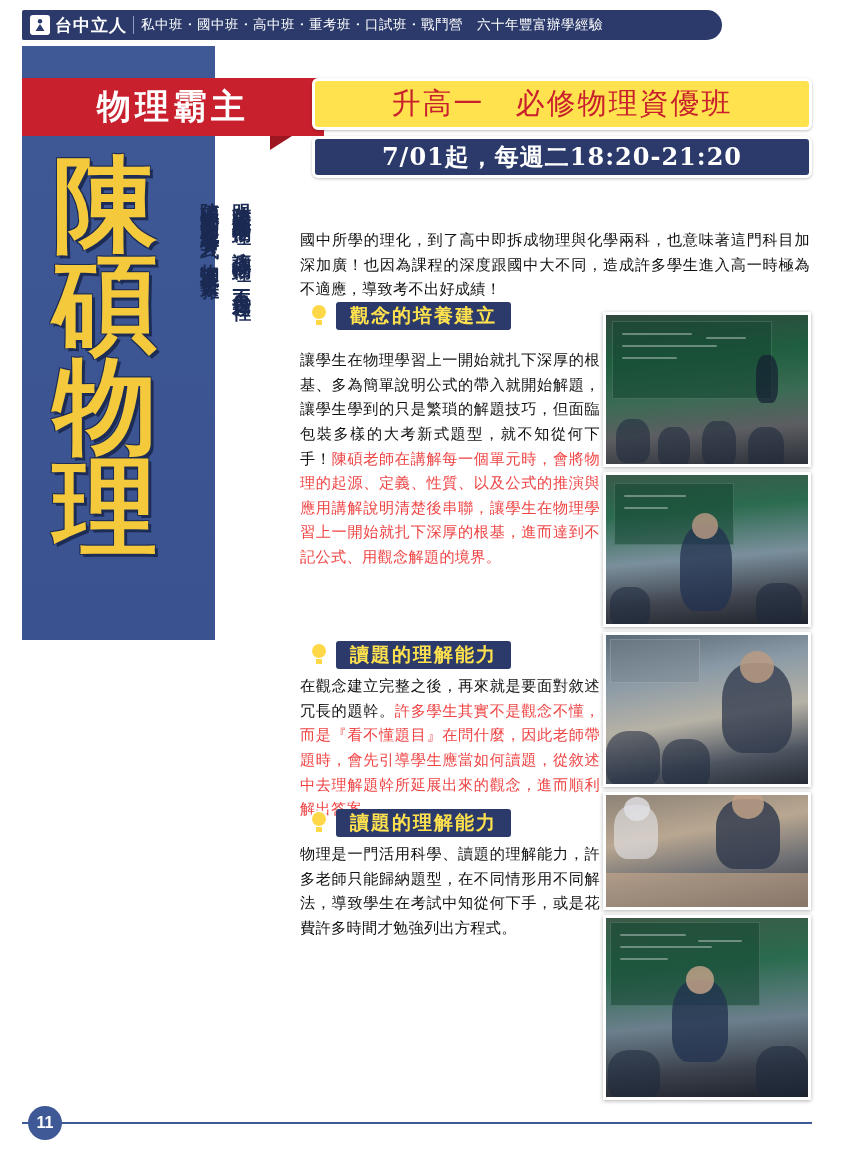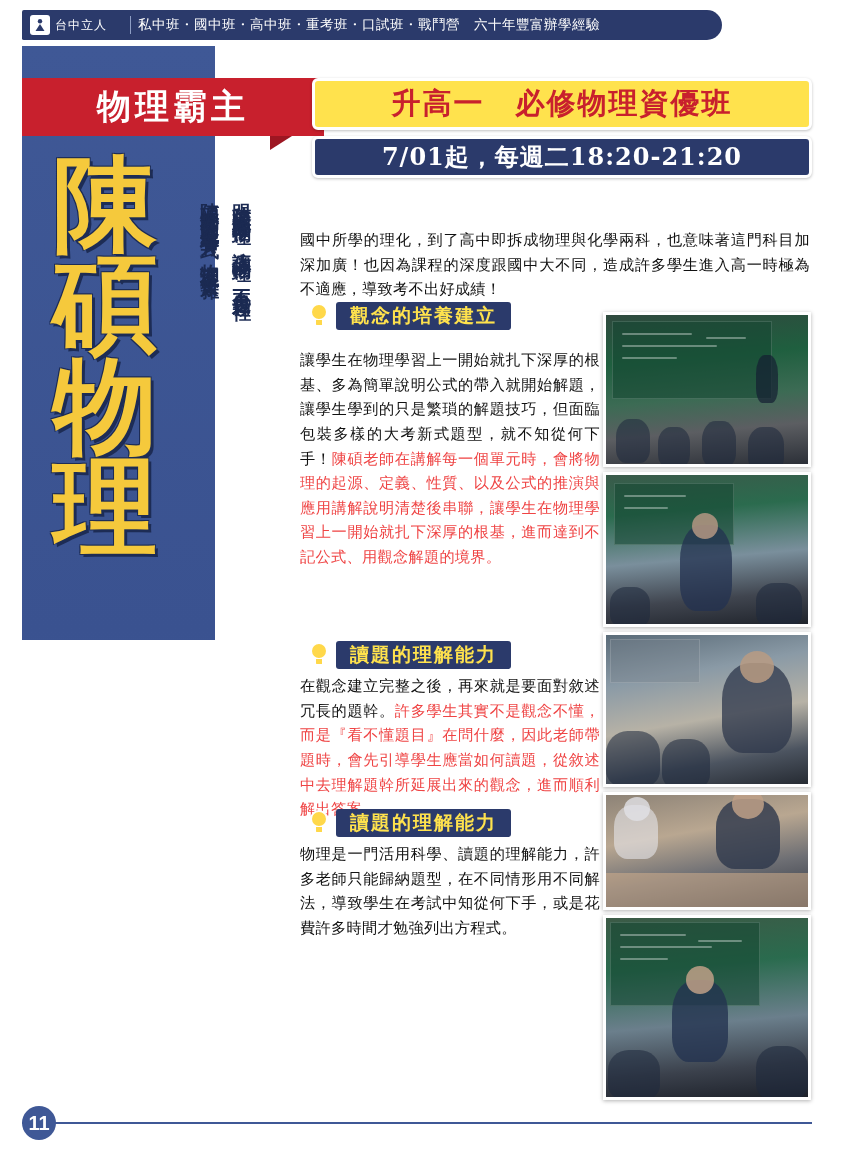--- a/index.html
+++ b/index.html
@@ -25,22 +25,22 @@
     padding-left: 8px;
     color: #ffffff;
   }
   .top-banner .logo-box {
     width: 20px; height: 20px; background: #ffffff;
     border-radius: 3px; margin-right: 5px;
     display: flex; align-items: center; justify-content: center;
     color: #2b3a6b; font-size: 13px; font-weight: bold;
   }
   .top-banner .brand {
-    font-size: 12px; font-weight: normal; letter-spacing: 1px;
-    margin-right: 23px;
+    font-size: 17px; font-weight: bold; letter-spacing: 1px;
+    margin-right: 6px;
   }
   .top-banner .divider {
     width: 1px; height: 18px; background: #8e9ec4; margin-right: 7px;
   }
   .top-banner .tagline {
     font-size: 13.5px; letter-spacing: 0.5px; white-space: nowrap;
   }
 
   
   .left-col {
@@ -109,21 +109,21 @@
   .headline-box {
     position: absolute; left: 312px; top: 78px;
     width: 500px; height: 52px;
     background: #ffe24d;
     border: 3px solid #ffffff;
     border-radius: 6px;
     display: flex; align-items: center; justify-content: center;
     box-shadow: 0 1px 3px rgba(0,0,0,.25);
   }
   .headline-box span {
-    color: #c8202d; font-size: 29px; font-weight: bold; letter-spacing: 2px;
+    color: #c8202d; font-size: 29px; font-weight: normal; letter-spacing: 2px;
     font-family: "DejaVu Serif", "Liberation Serif", serif;
   }
   .subhead-box {
     position: absolute; left: 312px; top: 136px;
     width: 500px; height: 42px;
     background: #2b3a6b;
     border: 3px solid #ffffff;
     border-radius: 6px;
     display: flex; align-items: center; justify-content: center;
     box-shadow: 0 1px 3px rgba(0,0,0,.25);
@@ -217,25 +217,25 @@
     position: absolute; background: rgba(20,70,50,.55);
     border: 1px solid rgba(255,255,255,.15);
   }
   .photo .chalk {
     position: absolute; background: rgba(255,255,255,.35);
     height: 2px; border-radius: 2px;
   }
 
   
   .pagenum {
-    position: absolute; left: 22px; top: 1106px;
+    position: absolute; left: 28px; top: 1106px;
     width: 34px; height: 34px; border-radius: 50%;
     background: #3f5896; color: #ffffff;
     display: flex; align-items: center; justify-content: center;
-    font-size: 20px; font-weight: bold;
+    font-size: 16px; font-weight: bold;
   }
   .bottom-rule {
     position: absolute; left: 22px; top: 1122px;
     width: 790px; height: 2px; background: #3f5896;
   }
 </style>
 </head>
 <body>
 
 <div id="page">

